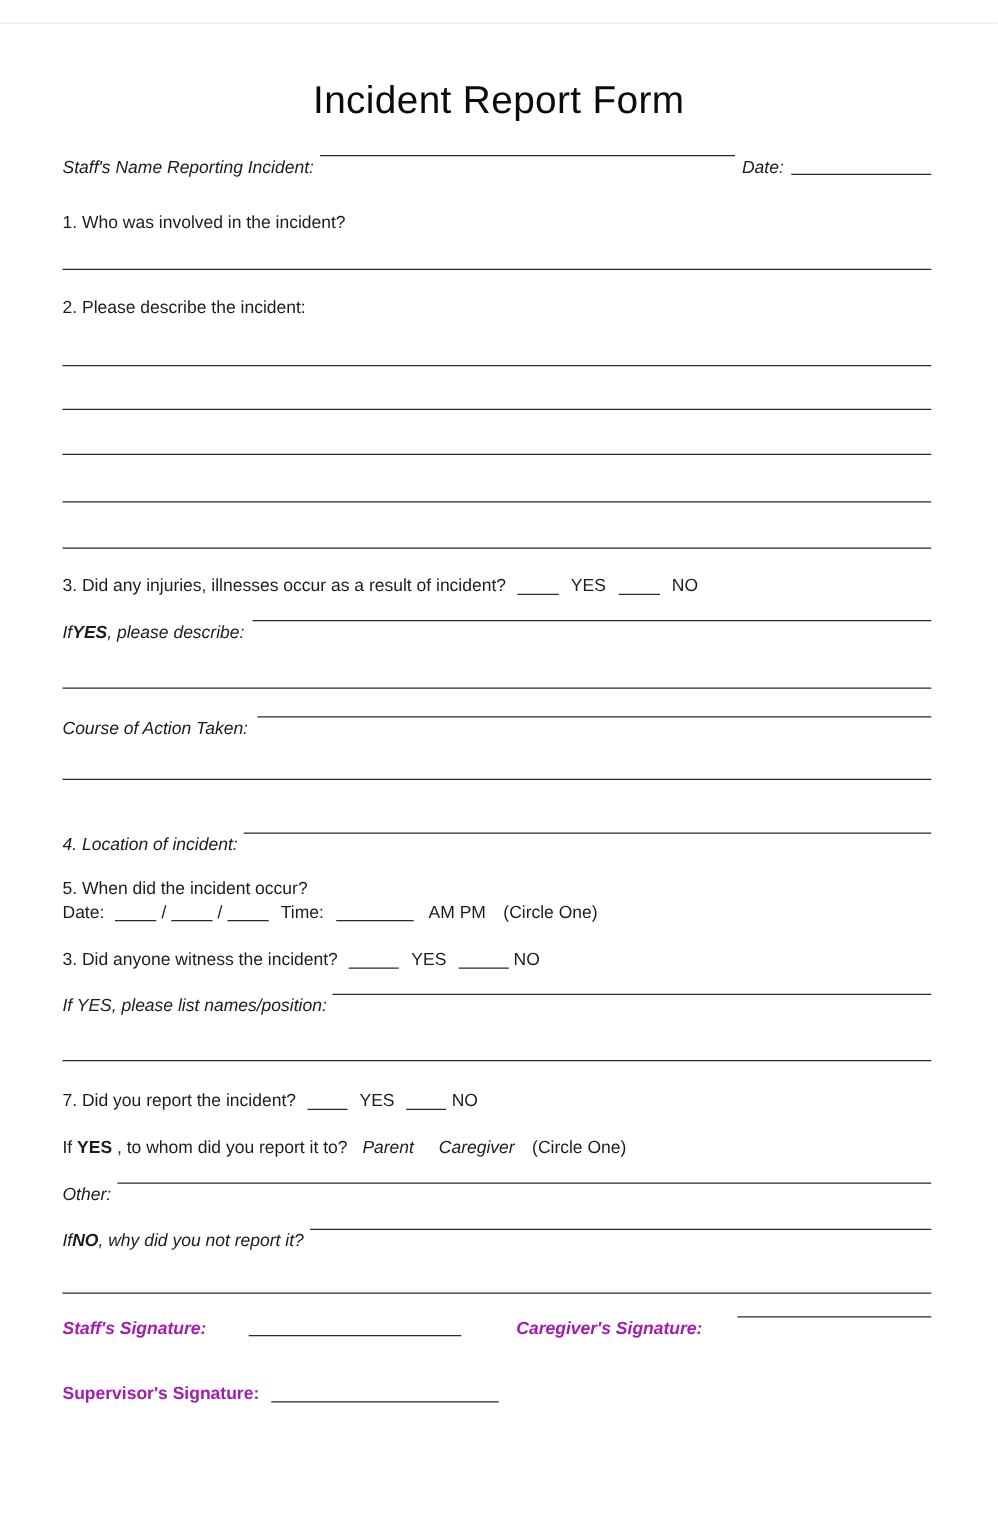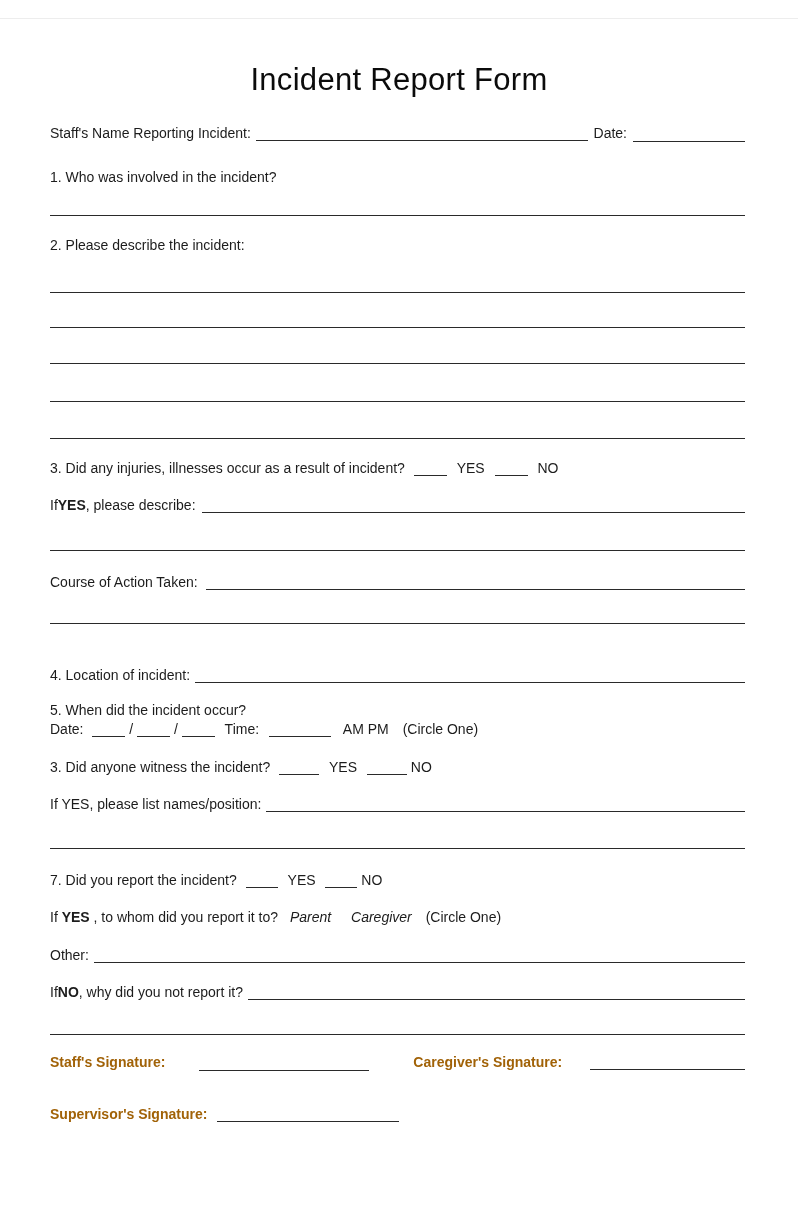--- a/index.html
+++ b/index.html
@@ -19,21 +19,21 @@
     position: absolute; top: 62px; left: 0; right: 0;
     margin: 0; text-align: center;
     font-size: 31px; font-weight: 400; color: #0b0b0b;
     letter-spacing: 0.3px;
   }
   .row {
     position: absolute; left: 50px; right: 53px;
     font-size: 14px; line-height: 18px;
     white-space: nowrap;
   }
-  .flexrow { display: flex; align-items: flex-end; }
+  .flexrow { display: flex; align-items: flex-start; font-style: italic; }
   
   .wline {
     position: absolute; left: 50px; right: 53px;
     border-top: 1.4px solid #2a2a2a;
   }
   
   .bl {
     display: inline-block;
     border-bottom: 1.4px solid #2a2a2a;
     height: 15px; vertical-align: -3px;
@@ -44,21 +44,21 @@
     border-bottom: 1.4px solid #2a2a2a;
     margin-bottom: 1px;
   }
   .b { font-weight: 700; }
   .i { font-style: italic; text-align: center; }
   .ml5 { margin-left: 5px; }
   .ml6 { margin-left: 6px; }
   .ml8 { margin-left: 8px; }
   .ml10 { margin-left: 10px; text-align: center; }
   .ml16 { margin-left: 16px; }
-  .sig { font-weight: 700; color: #a16207; gap: 28px; }
+  .sig { font-weight: 700; color: #a21caf; gap: 28px; }
 </style>
 </head>
 <body>
 
 <div class="page-top-edge"></div>
 
 <h1 class="title">Incident Report Form</h1>
 
 <div class="row flexrow" style="top:124px">
   <span>Staff's Name Reporting Incident:</span>

